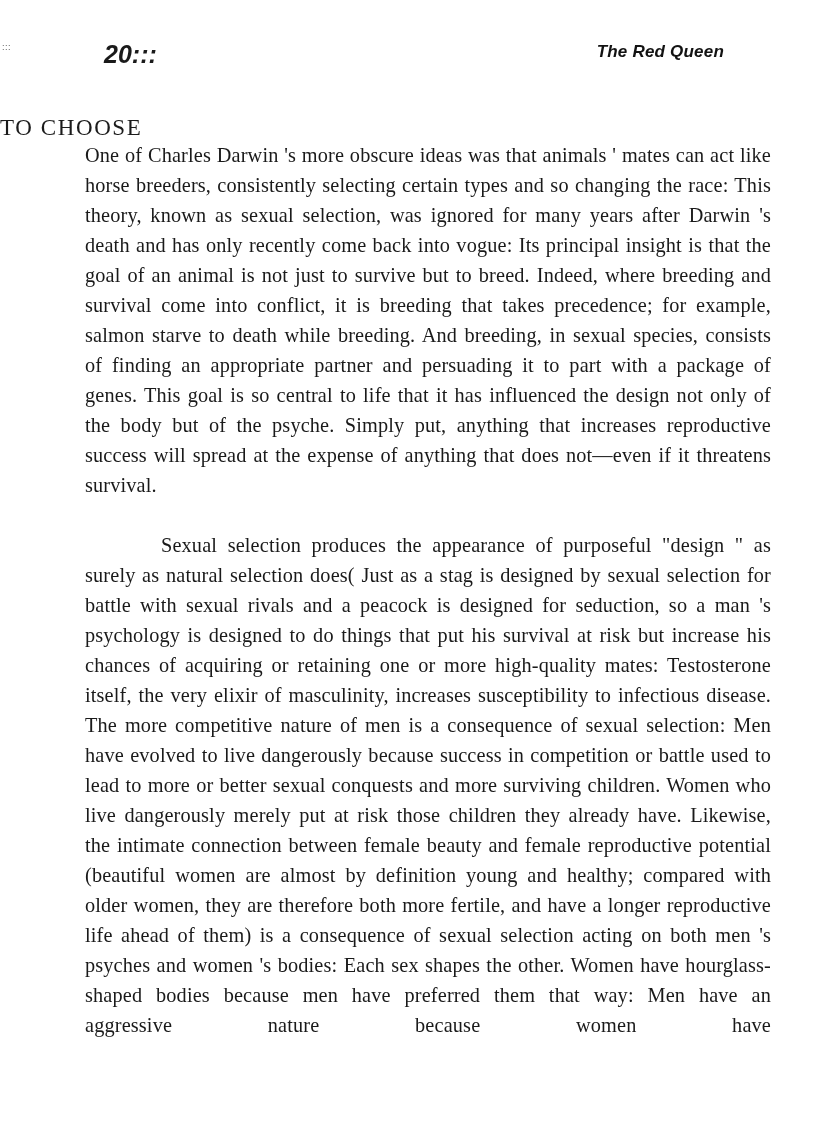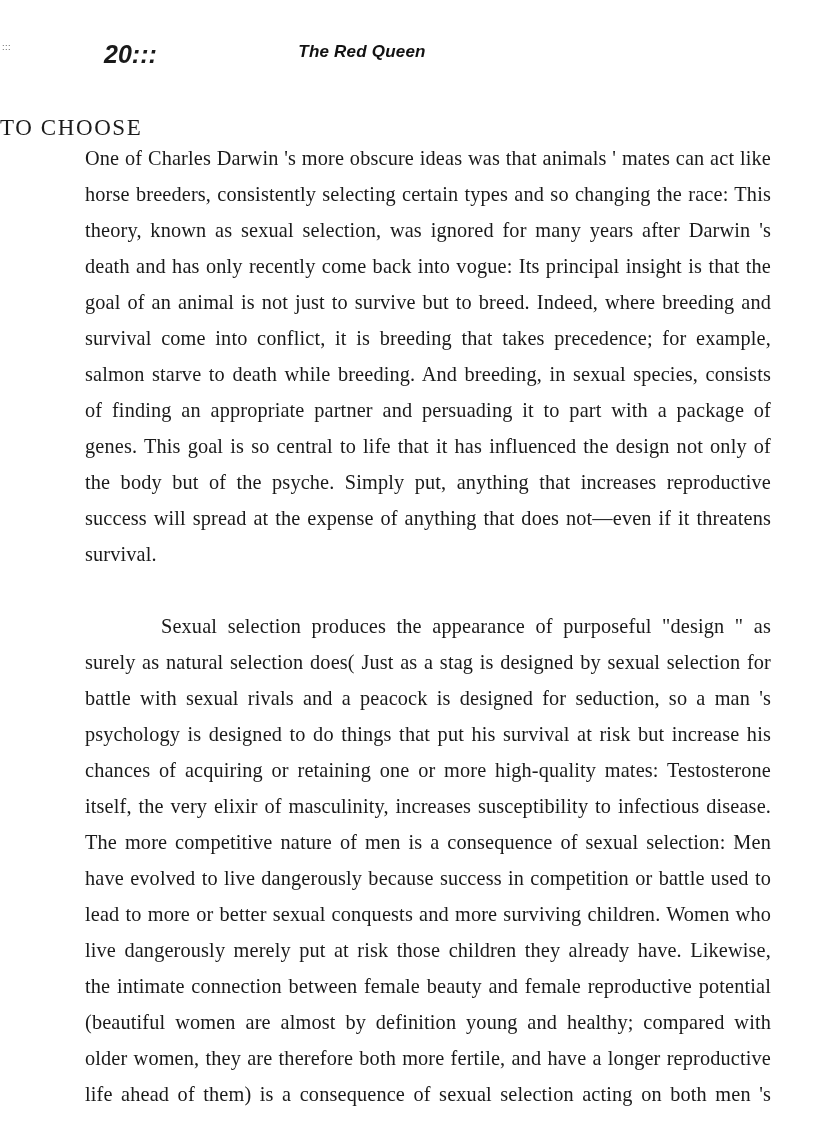--- a/index.html
+++ b/index.html
@@ -53,21 +53,21 @@
     font-weight: bold;
     font-size: 25px;
     color: #1a1a1a;
     letter-spacing: 0px;
   }
   .header-title {
     position: absolute;
     left: 0;
     top: 2px;
     width: 724px;
-    text-align: center;
+    text-align: right;
     font-family: "Liberation Sans", "DejaVu Sans", sans-serif;
     font-style: italic;
     font-weight: bold;
     font-size: 17px;
     color: #121212;
     letter-spacing: 0.2px;
   }
 
   
   .chapter-title {
@@ -86,21 +86,21 @@
   
   .text-block {
     position: absolute;
     left: 85px;
     top: 140px;
     width: 686px;
   }
   .para {
     margin: 0;
     font-size: 20.3px;
-    line-height: 36px;
+    line-height: 30px;
     text-align: justify;
     text-justify: inter-word;
     color: #1a1a1a;
     letter-spacing: 0.15px;
     word-spacing: 0.4px;
     -moz-font-feature-settings: "liga" 0;
     font-feature-settings: "liga" 0;
   }
   .para.first { text-indent: 0; }
   .para.indented { text-indent: 76px; margin-top: 0; }

